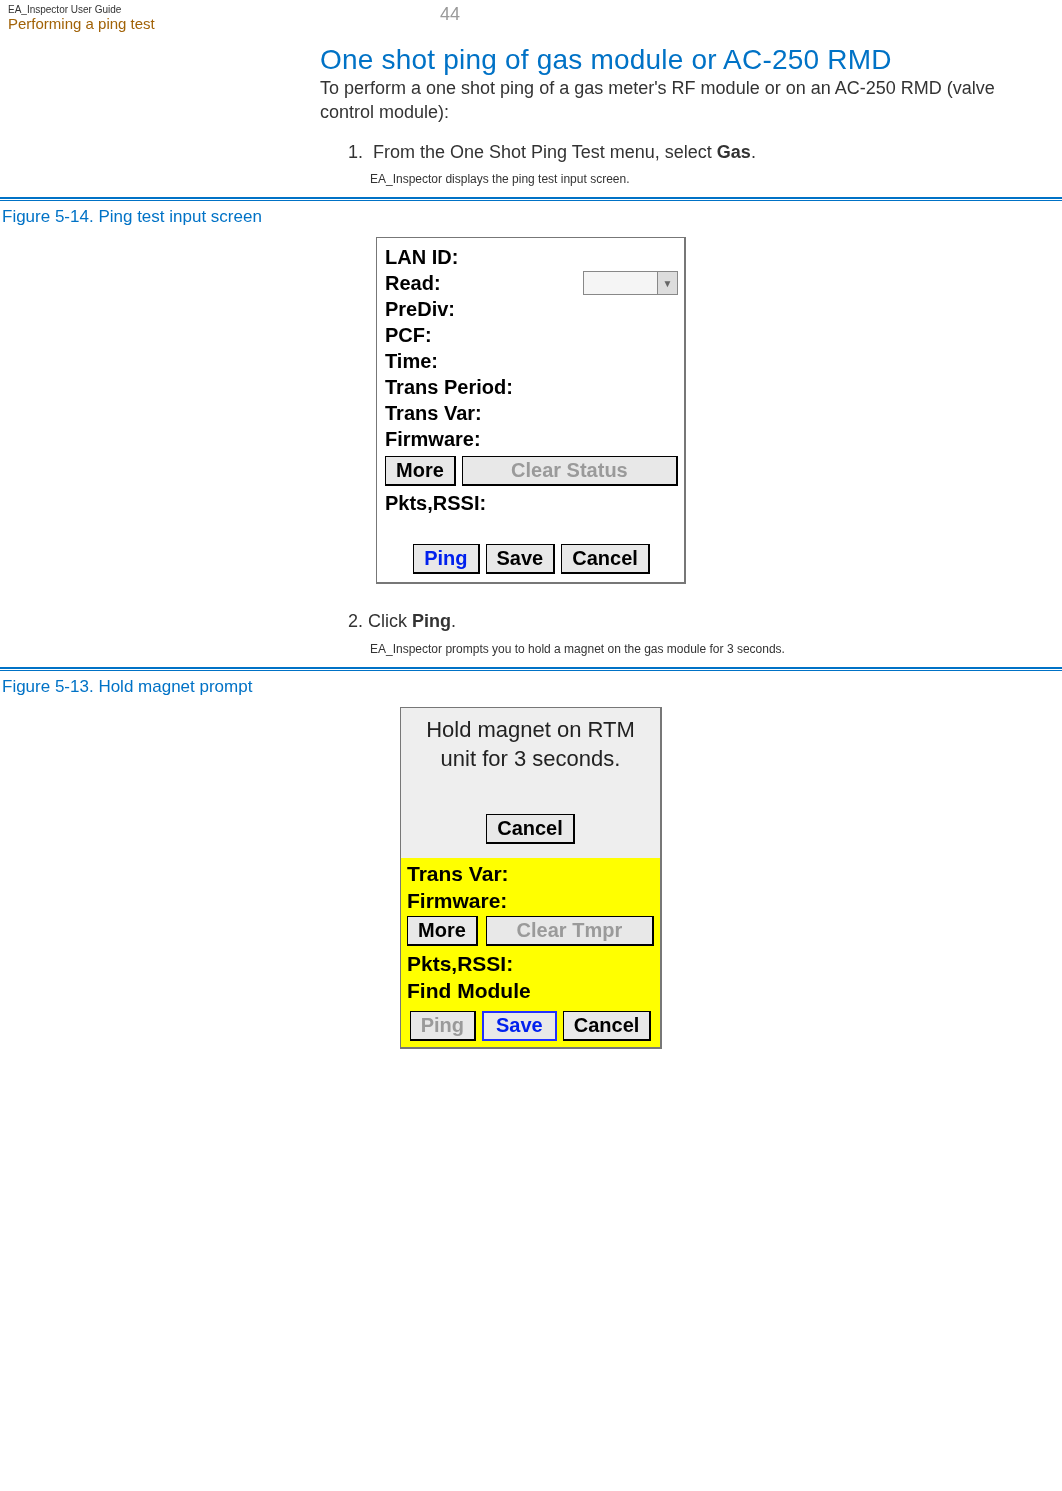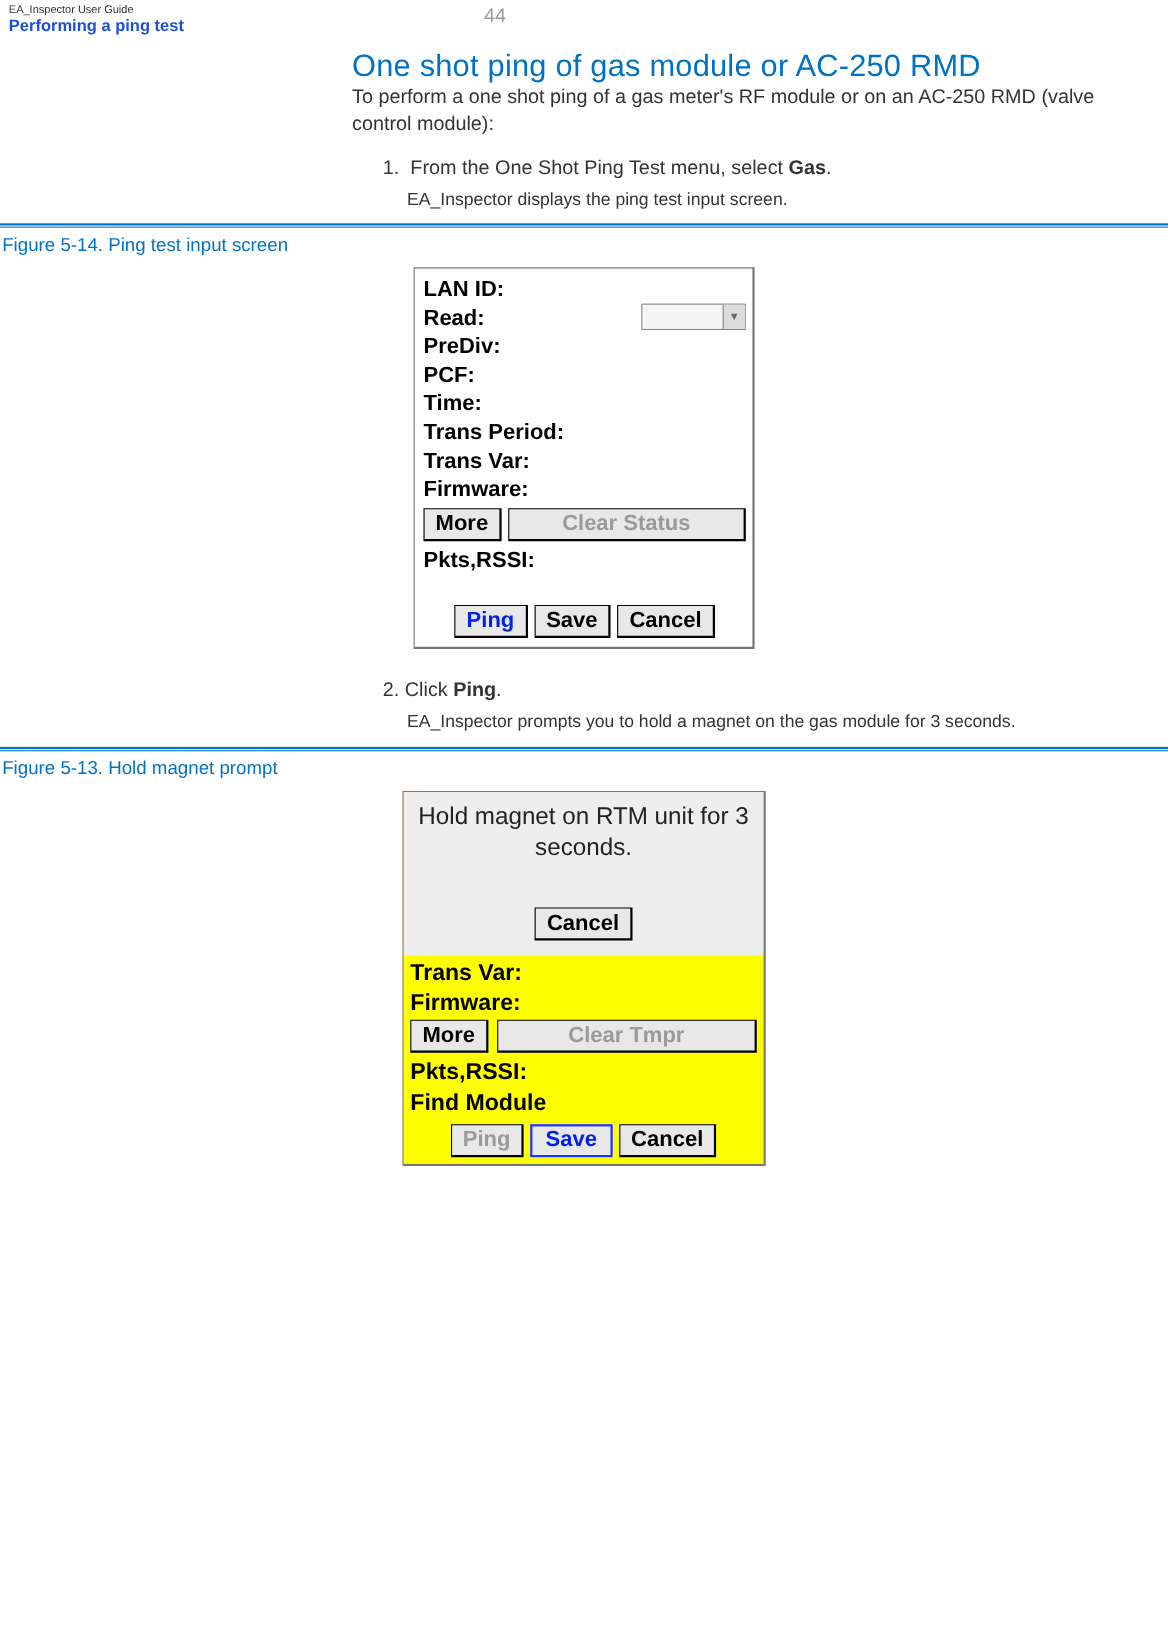--- a/index.html
+++ b/index.html
@@ -9,34 +9,34 @@
     color: #000;
     width: 1062px;
     padding: 0;
   }
   .page-header {
     display: flex;
     padding: 4px 8px 12px 8px;
   }
   .header-left { width: 432px; }
   .doc-title { font-size: 10px; color: #333; font-weight: 400; }
-  .doc-subtitle { font-size: 15px; color: #1d4ed8; font-weight: 700; }
+  .doc-subtitle { font-size: 15px; color: #a16207; font-weight: 400; }
   .page-number { font-size: 18px; color: #9a9a9a; }
   .content-col { margin-left: 320px; margin-right: 32px; }
   .section-heading {
     font-size: 28px;
     color: #0072c6;
     font-weight: 400;
     letter-spacing: 0.2px;
   }
   .body-text { font-size: 18px; color: #333; line-height: 1.35; margin-bottom: 14px; }
   .step-list { margin-left: 28px; margin-bottom: 8px; }
   .step-item { font-size: 18px; color: #333; line-height: 1.45; margin-bottom: 6px; }
   .step-num { display: inline-block; width: 20px; }
-  .step-sub { font-size: 16px; color: #333; line-height: 1.4; margin-left: 22px; margin-bottom: 10px; }
+  .step-sub { font-size: 12px; color: #333; line-height: 1.4; margin-left: 22px; margin-bottom: 10px; }
   .figure-divider {
     border-top: 2px solid #0072c6;
     border-bottom: 1px solid #0072c6;
     height: 4px;
     margin: 6px 0 4px 0;
   }
   .figure-caption {
     font-size: 17px;
     color: #0072c6;
     padding: 2px 0 10px 2px;
@@ -48,21 +48,21 @@
     width: 310px;
     border: 1px solid #777;
     border-right: 2px solid #777;
     border-bottom: 2px solid #777;
     background: #fff;
     padding: 6px 6px 8px 8px;
     font-family: Arial, sans-serif;
   }
   .shot1 .field-row {
     display: flex;
-    align-items: flex-start;
+    align-items: center;
     font-weight: bold;
     font-size: 20px;
     line-height: 1.3;
   }
   .shot1 .field-label { flex: 1; }
   .shot1 .combo {
     width: 95px; height: 24px;
     border: 1px solid #888;
     background: #f5f5f5;
     display: flex;
@@ -88,25 +88,25 @@
     text-align: center;
   }
   .shot1 .btn.disabled, .shot2 .btn.disabled { color: #9a9a9a; }
   .shot1 .btn.blue, .shot2 .btn.blue { color: #0020ee; }
   .shot1 .bottom-row, .shot2 .bottom-row {
     display: flex; gap: 6px; justify-content: center; margin-top: 6px;
   }
 
   
   .shot2 {
-    width: 330px;
+    width: 262px;
     border: 1px solid #777;
     border-right: 2px solid #777;
     border-bottom: 2px solid #777;
-    background: #fdba74;
+    background: #5eead4;
     font-family: Arial, sans-serif;
   }
   .shot2 .dialog-top {
     background: #eee;
     padding: 8px 12px 14px 12px;
     text-align: center;
   }
   .shot2 .dialog-msg {
     font-size: 22px;
     color: #222;

